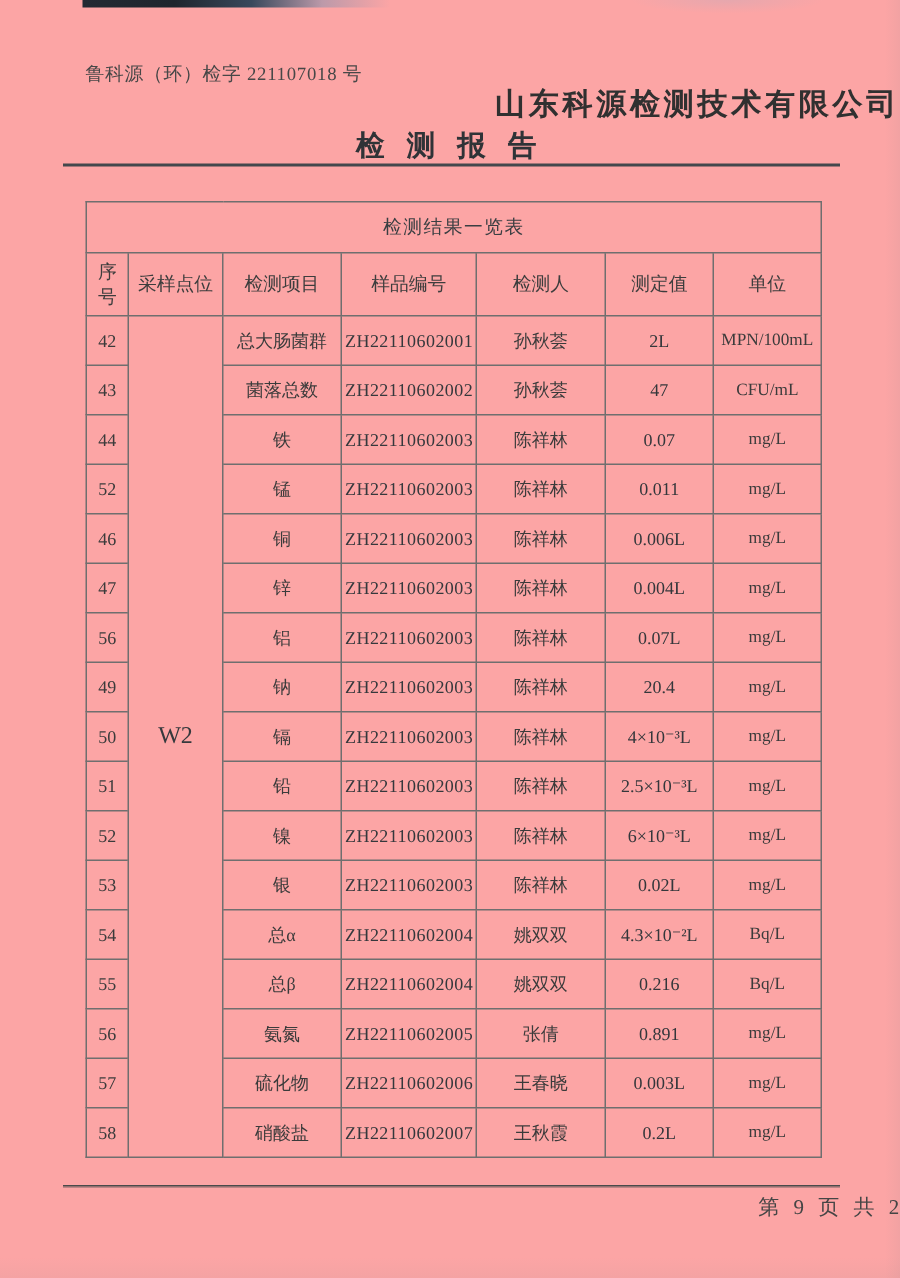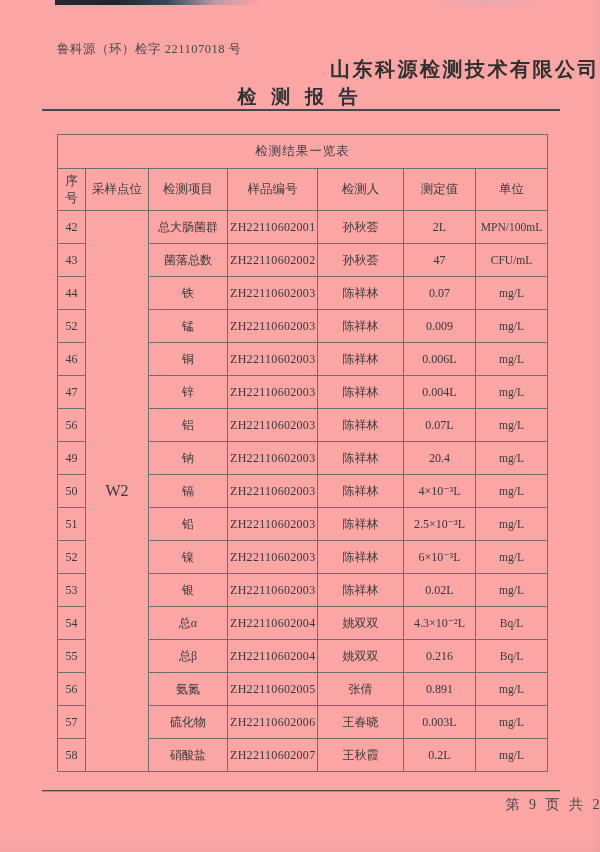--- a/index.html
+++ b/index.html
@@ -137,21 +137,21 @@
     <td class="c-sample">ZH22110602003</td>
     <td class="c-tester">陈祥林</td>
     <td class="c-value">0.07</td>
     <td class="c-unit">mg/L</td>
   </tr>
           <tr>
     <td class="c-no">52</td>
     <td class="c-item">锰</td>
     <td class="c-sample">ZH22110602003</td>
     <td class="c-tester">陈祥林</td>
-    <td class="c-value">0.009</td>
+    <td class="c-value">0.011</td>
     <td class="c-unit">mg/L</td>
   </tr>
           <tr>
     <td class="c-no">46</td>
     <td class="c-item">铜</td>
     <td class="c-sample">ZH22110602003</td>
     <td class="c-tester">陈祥林</td>
     <td class="c-value">0.006L</td>
     <td class="c-unit">mg/L</td>
   </tr>

